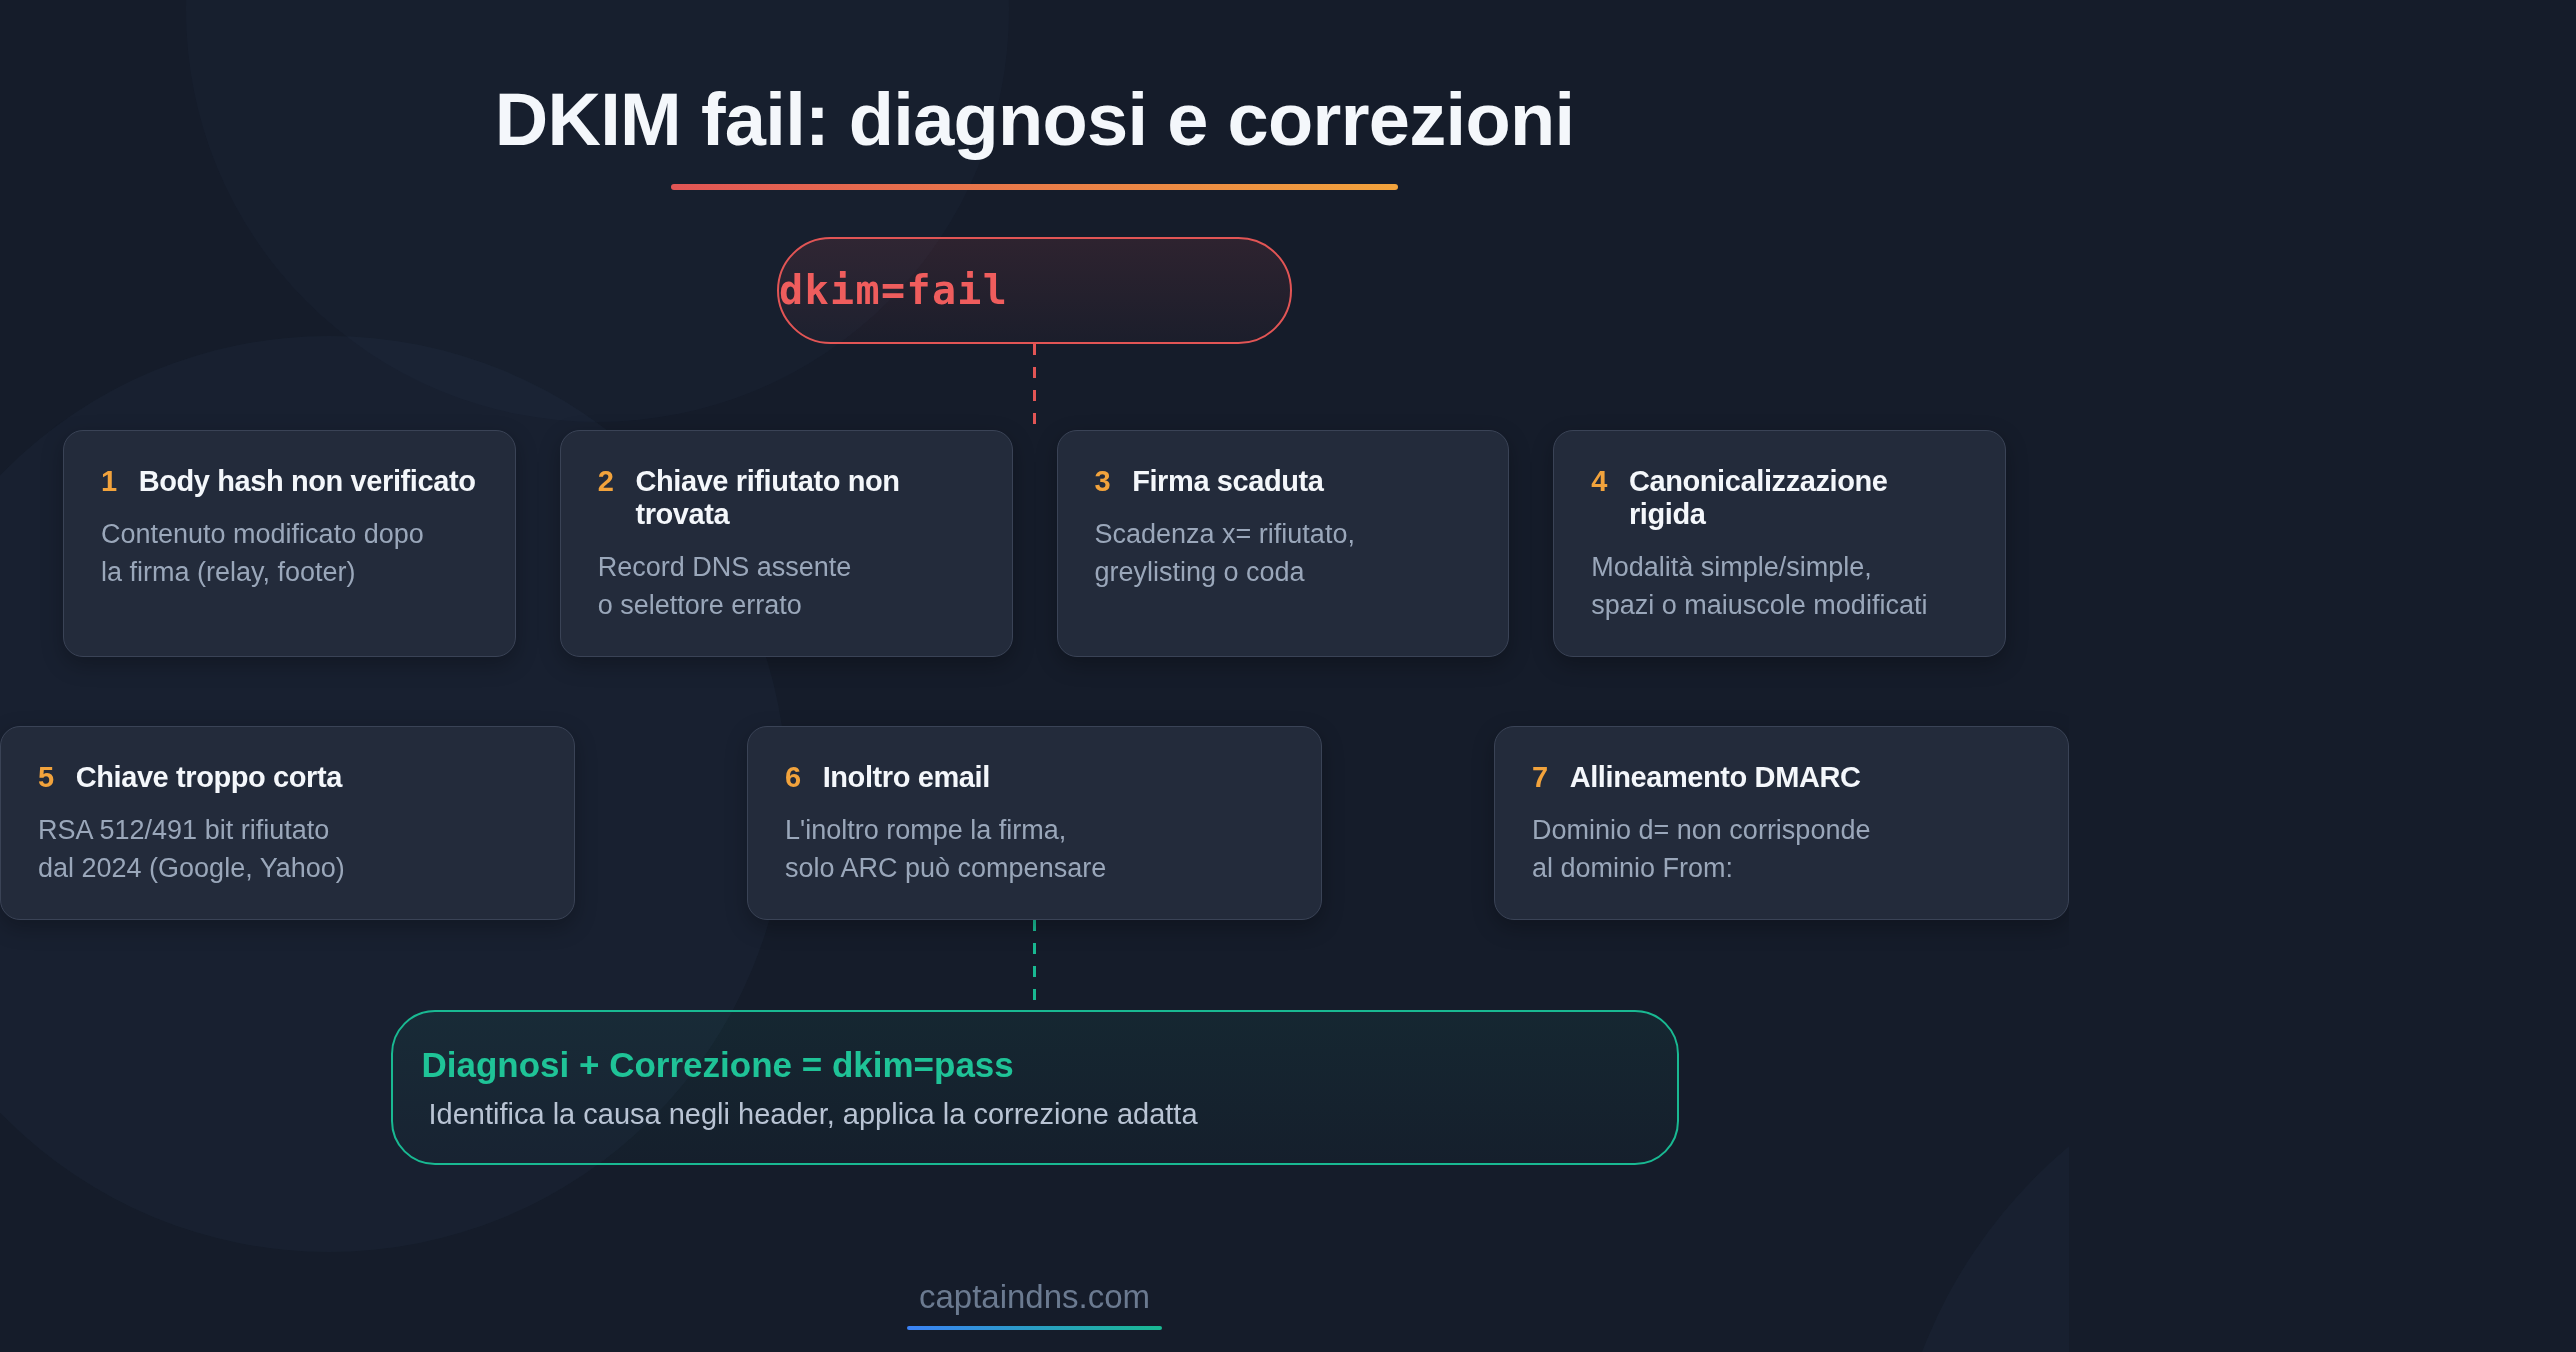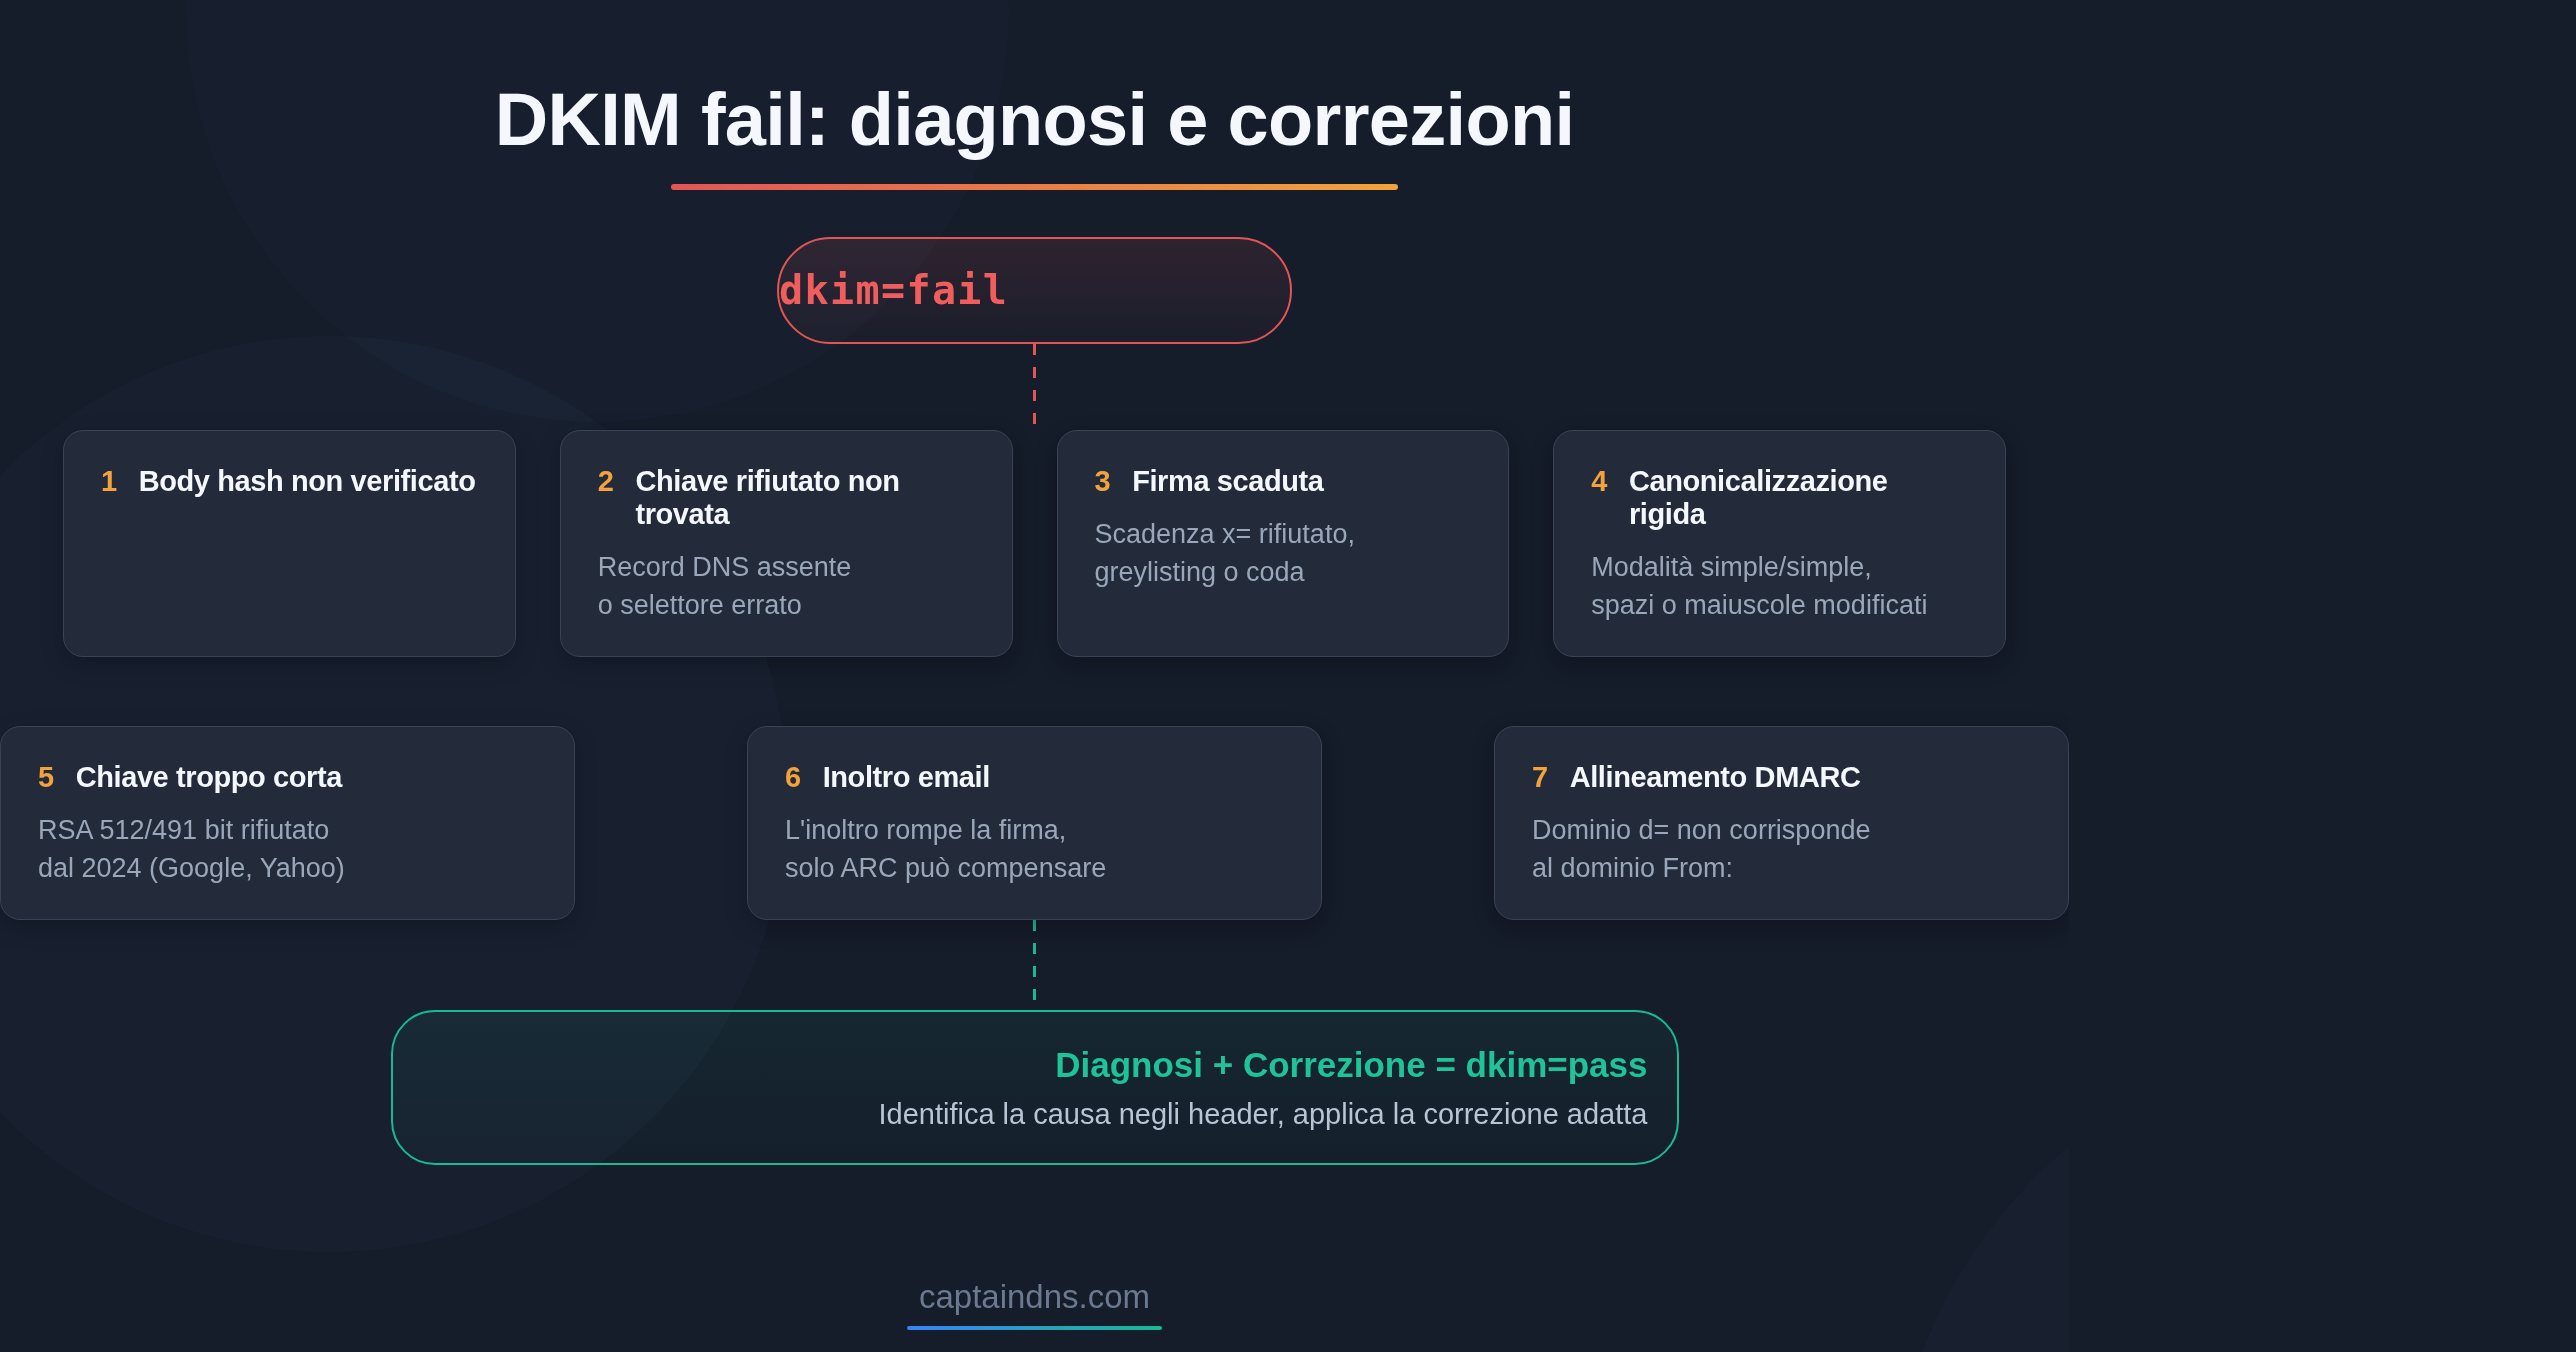--- a/index.html
+++ b/index.html
@@ -98,21 +98,21 @@
   .card-body{
     font-size:27px;color:var(--text-secondary);line-height:1.42;
   }
 
   .result-box{
     width:1288px;min-height:155px;
     margin:0 auto;
     border:2.1px solid var(--green);
     border-radius:44px;
     background:linear-gradient(180deg,rgba(25,185,146,0.07),rgba(25,185,146,0.02));
-    display:flex;flex-direction:column;align-items:flex-end;justify-content:center;
+    display:flex;flex-direction:column;align-items:flex-start;justify-content:center;
     gap:13px;
     padding:21.5px 29px;
   }
   .result-title{
     font-size:35px;font-weight:bold;color:#1fc397;
   }
   .result-subtitle{
     font-size:29px;color:#b9c4d4;margin-left:7px;
   }
 
@@ -148,20 +148,24 @@
     </div>
 
     <div class="connector red"></div>
 
     <div class="row row1">
       <div class="card">
         <div class="card-head">
           <span class="num">1</span>
           <span class="card-title">Body hash non verificato</span>
         </div>
+        <div class="card-body">
+          <div>Contenuto modificato dopo</div>
+          <div>la firma (relay, footer)</div>
+        </div>
       </div>
 
       <div class="card">
         <div class="card-head">
           <span class="num">2</span>
           <span class="card-title">Chiave rifiutato non trovata</span>
         </div>
         <div class="card-body">
           <div>Record DNS assente</div>
           <div>o selettore errato</div>

